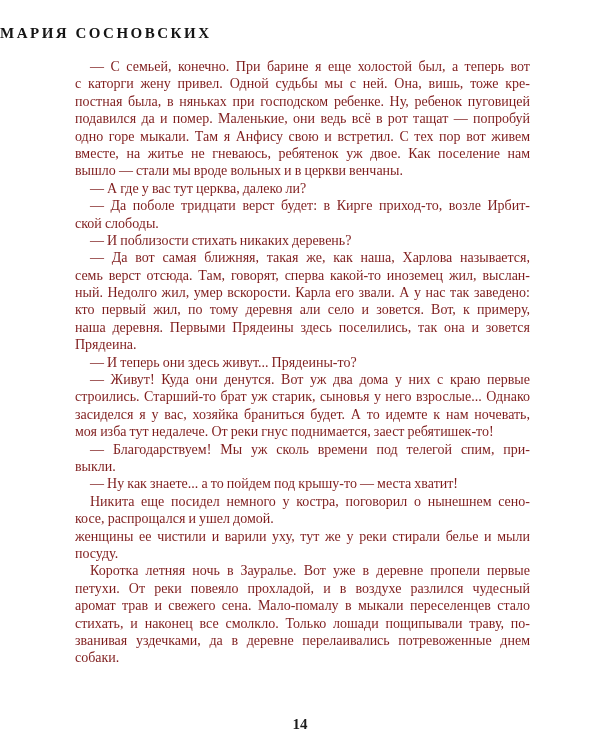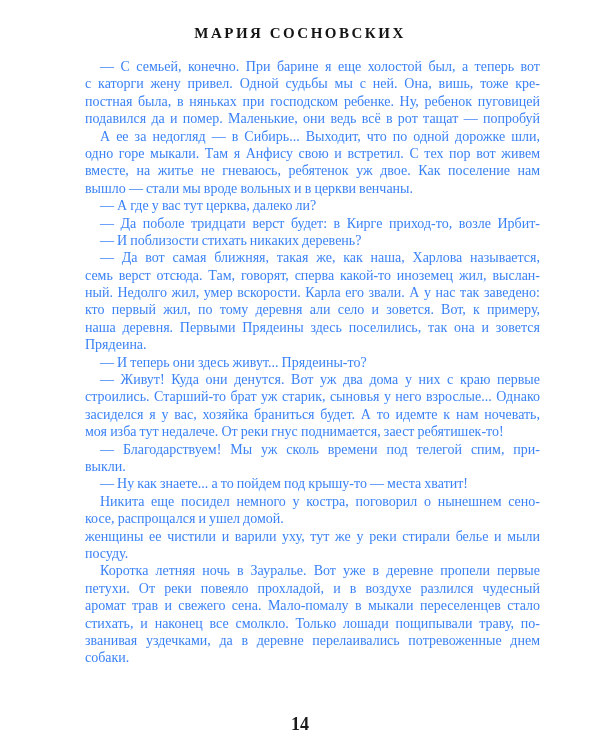--- a/index.html
+++ b/index.html
@@ -13,35 +13,34 @@
     height: 750px;
     background: #ffffff;
     overflow: hidden;
     font-family: "Liberation Serif", serif;
   }
   .running-head {
     position: absolute;
     top: 26px;
     left: 0;
     right: 0;
-    text-align: center;
     font-family: "Liberation Serif", serif;
     font-weight: bold;
     font-size: 15px;
     line-height: 15px;
     letter-spacing: 2.5px;
     color: #141414;
   }
   .text-block {
     position: absolute;
-    left: 85px;
+    left: 75px;
     top: 58px;
     width: 455px;
     font-size: 14px;
-    color: #3b82f6;
+    color: #7f1d1d;
   }
   .paragraph {
     margin: 0;
     padding: 0;
   }
   .line {
     height: 17.4px;
     line-height: 17.4px;
     overflow: hidden;
     text-align: justify;
@@ -52,49 +51,49 @@
   .line.pf { padding-left: 15px; }
   .line.pl { text-align-last: left; }
   .page-number {
     position: absolute;
     top: 717px;
     left: 0;
     right: 0;
     text-align: center;
     font-family: "Liberation Serif", serif;
     font-weight: bold;
-    font-size: 18px;
+    font-size: 15px;
     line-height: 15px;
     color: #1b1b1b;
   }
 </style>
 </head>
 <body>
 
 <div class="page">
   <div class="running-head">МАРИЯ СОСНОВСКИХ</div>
 
   <div class="text-block">
       <div class="paragraph">
         <div class="line pf">— С семьей, конечно. При барине я еще холостой был, а теперь вот</div>
         <div class="line">с каторги жену привел. Одной судьбы мы с ней. Она, вишь, тоже кре-</div>
         <div class="line">постная была, в няньках при господском ребенке. Ну, ребенок пуговицей</div>
         <div class="line">подавился да и помер. Маленькие, они ведь всё в рот тащат — попробуй</div>
       </div>
       <div class="paragraph">
-        <div class="line pf">А ее за недогляд — в Сибирь... Выходит, что по одной дорожке шли,</div>
         <div class="line">одно горе мыкали. Там я Анфису свою и встретил. С тех пор вот живем</div>
         <div class="line">вместе, на житье не гневаюсь, ребятенок уж двое. Как поселение нам</div>
         <div class="line pl">вышло — стали мы вроде вольных и в церкви венчаны.</div>
       </div>
       <div class="paragraph">
         <div class="line pf pl">— А где у вас тут церква, далеко ли?</div>
       </div>
       <div class="paragraph">
         <div class="line pf">— Да поболе тридцати верст будет: в Кирге приход-то, возле Ирбит-</div>
+        <div class="line pl">ской слободы.</div>
       </div>
       <div class="paragraph">
         <div class="line pf pl">— И поблизости стихать никаких деревень?</div>
       </div>
       <div class="paragraph">
         <div class="line pf">— Да вот самая ближняя, такая же, как наша, Харлова называется,</div>
         <div class="line">семь верст отсюда. Там, говорят, сперва какой-то иноземец жил, выслан-</div>
         <div class="line">ный. Недолго жил, умер вскорости. Карла его звали. А у нас так заведено:</div>
         <div class="line">кто первый жил, по тому деревня али село и зовется. Вот, к примеру,</div>
         <div class="line">наша деревня. Первыми Прядеины здесь поселились, так она и зовется</div>

